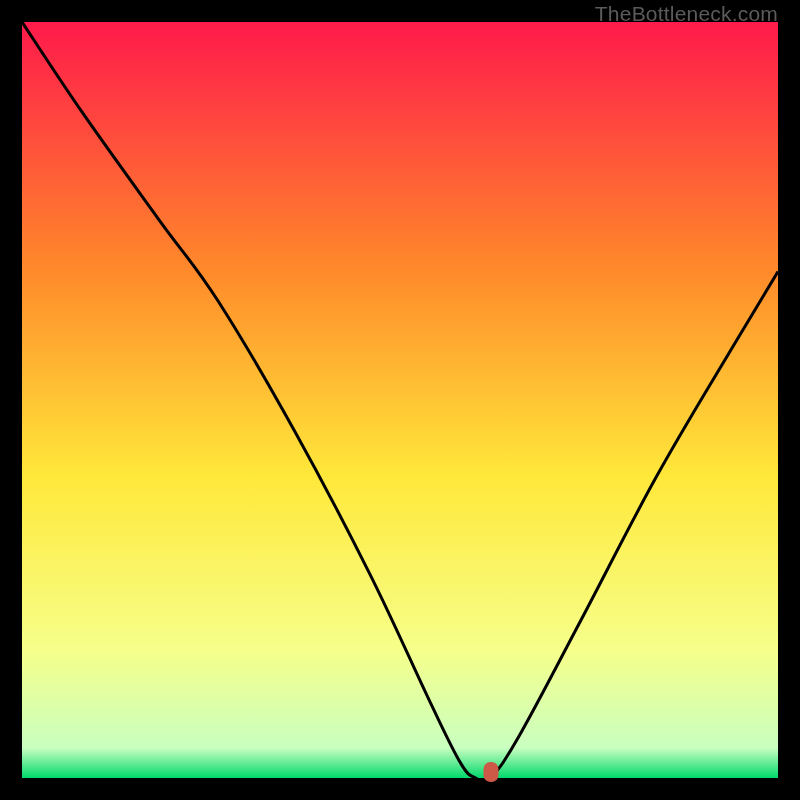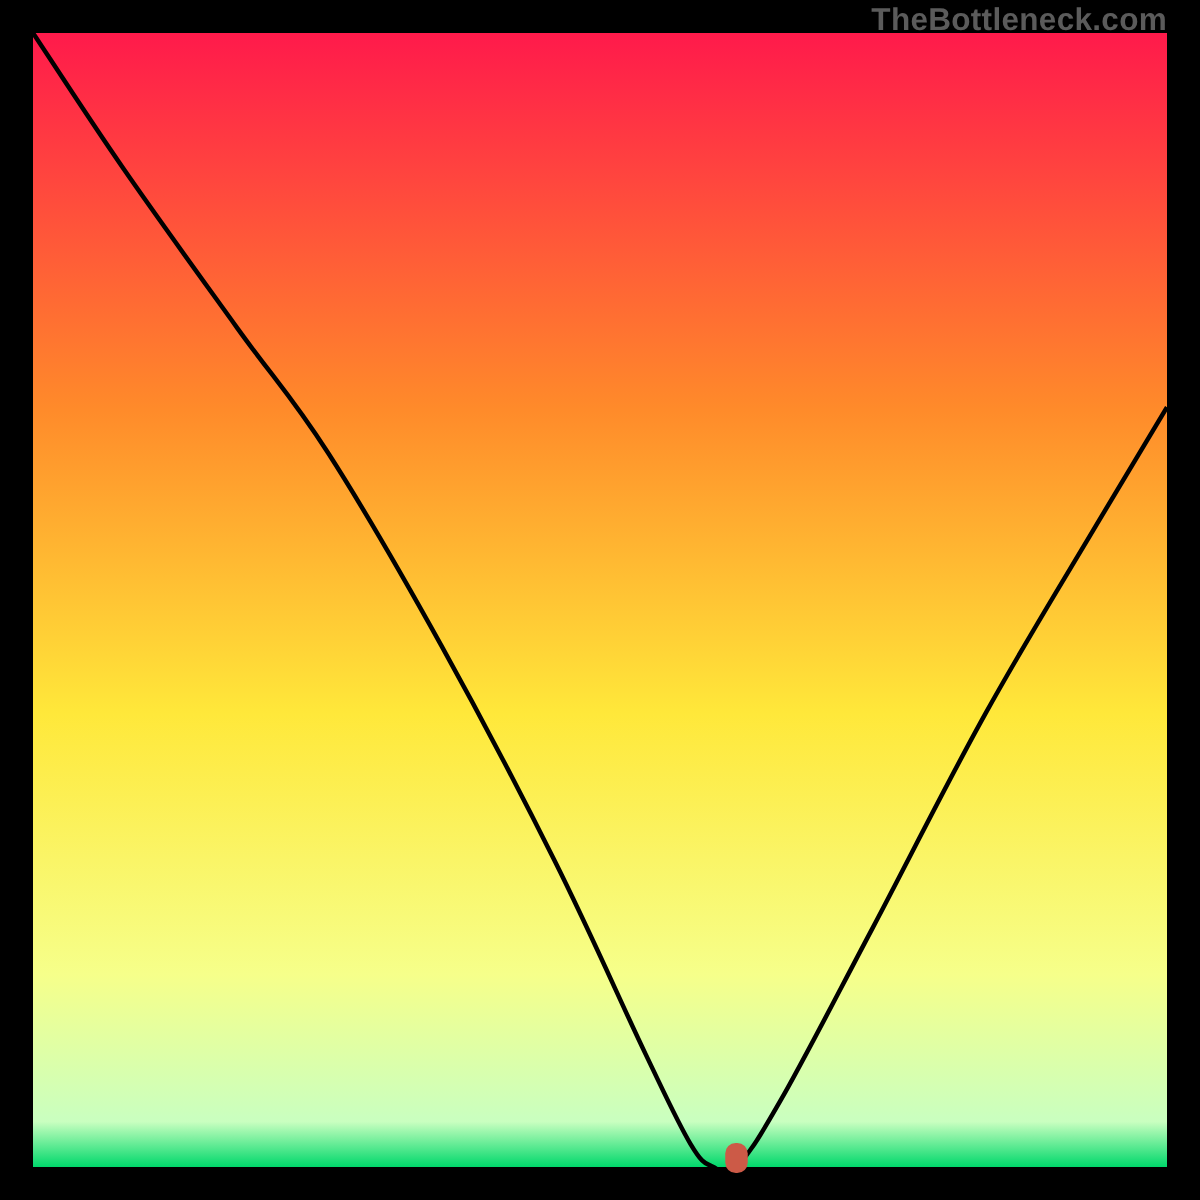--- a/index.html
+++ b/index.html
@@ -25,21 +25,21 @@
     top: 0;
     width: 756px;
     height: 756px;
   }
   .watermark {
     position: absolute;
     top: 2px;
     right: 22px;
     color: #5b5b5b;
     font-size: 21px;
-    font-weight: 700;
+    font-weight: 400;
     letter-spacing: 0.2px;
   }
   .marker {
     position: absolute;
     width: 15px;
     height: 20px;
     background: #cc5a47;
     border-radius: 7px;
     transform: translate(-50%, -50%);
   }

